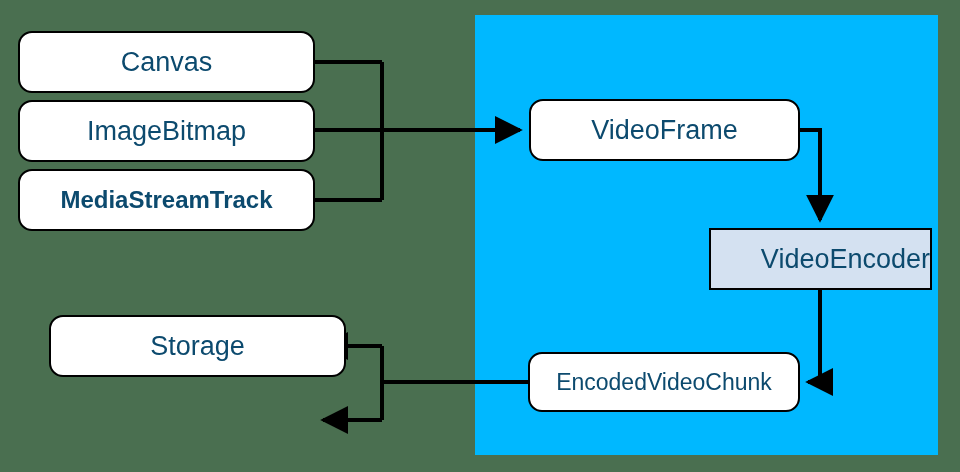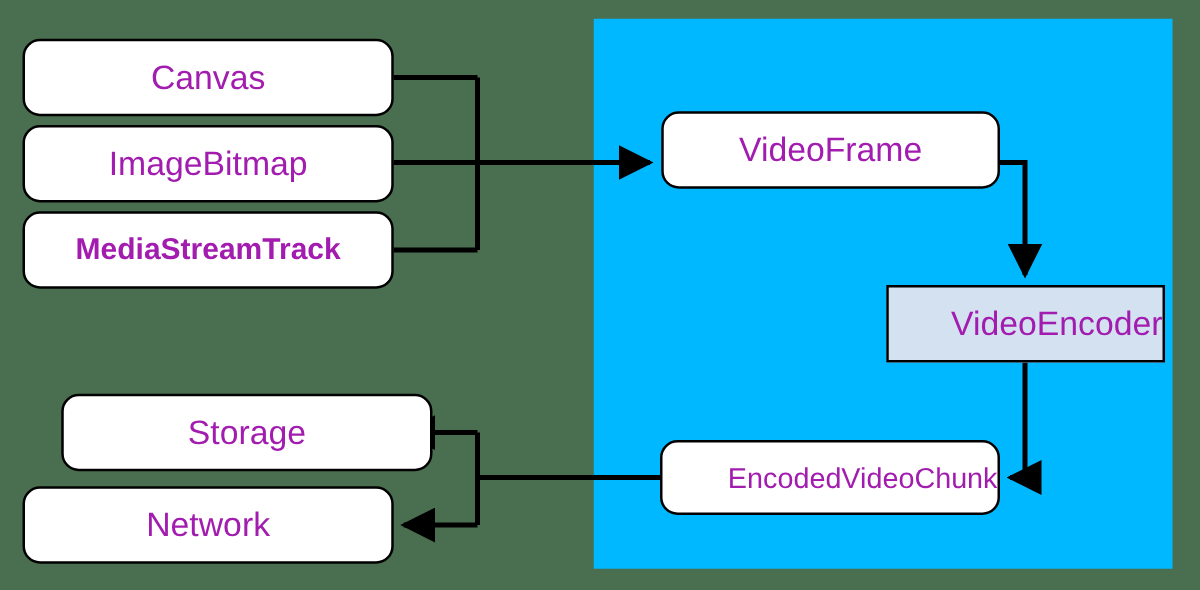--- a/index.html
+++ b/index.html
@@ -37,21 +37,21 @@
   }
   .node {
     position: absolute;
     box-sizing: border-box;
     display: flex;
     align-items: center;
     justify-content: center;
     background: #ffffff;
     border: 2px solid #000000;
     border-radius: 14px;
-    color: #a21caf;
+    color: #0c4a6e;
     font-size: 27px;
     font-weight: 400;
     line-height: 1;
     white-space: nowrap;
     letter-spacing: 0px;
   }
   .node.encoder {
     background: #d4e1f1;
     border: 2px solid #000000;
     border-radius: 0;
@@ -110,33 +110,30 @@
   </div>
 
   <div class="node" style="left:18px;  top:100px; width:297px; height:62px;justify-content:center;">
     <span>ImageBitmap</span>
   </div>
 
   <div class="node small" style="left:18px; top:169px; width:297px; height:62px;">
     <span>MediaStreamTrack</span>
   </div>
 
-  <div class="node" style="left:529px; top:89px;  width:271px; height:62px;">
+  <div class="node" style="left:529px; top:99px;  width:271px; height:62px;">
     <span>VideoFrame</span>
   </div>
 
   <div class="node encoder" style="left:709px; top:228px; width:223px; height:62px;justify-content:flex-end;">
     <span>VideoEncoder</span>
   </div>
 
-  <div class="node tight" style="left:528px; top:352px; width:272px; height:60px;justify-content:flex-end;">
+  <div class="node tight" style="left:528px; top:352px; width:272px; height:60px;">
     <span>EncodedVideoChunk</span>
   </div>
 
   <div class="node" style="left:18px; top:315px; width:297px; height:62px;margin-left:31px;">
     <span>Storage</span>
   </div>
 
-  <div class="node" style="left:18px; top:389px; width:297px; height:62px;">
-    <span>Network</span>
-  </div>
 
 </div>
 
 </body></html>

